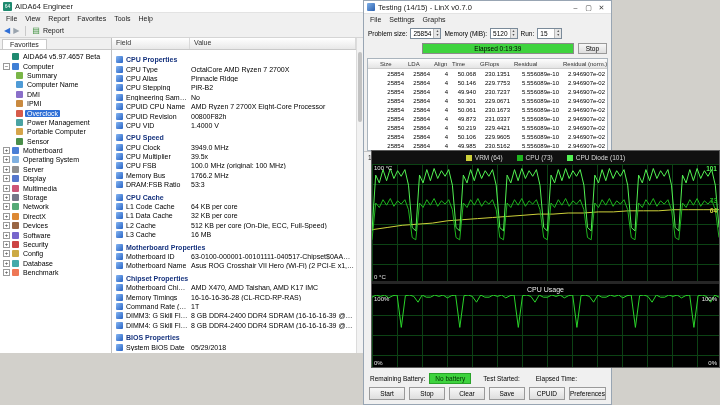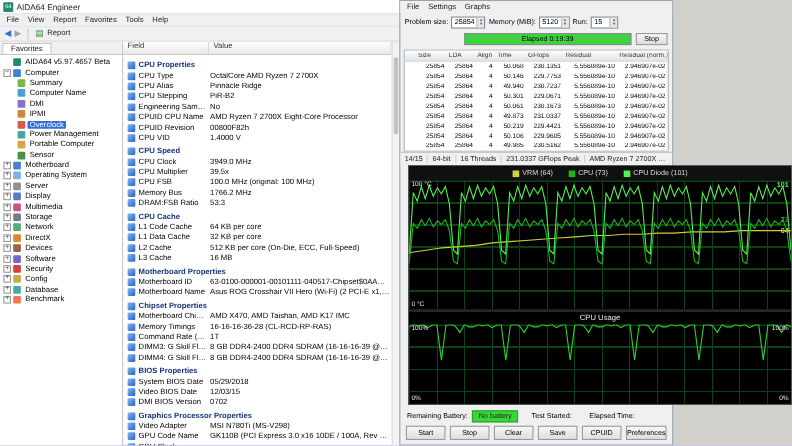--- a/index.html
+++ b/index.html
@@ -1,21 +1,21 @@
 <!DOCTYPE html>
 <html><head>
 <meta charset="utf-8">
 <style>
 *{margin:0;padding:0;box-sizing:border-box;}
 html,body{width:720px;height:405px;overflow:hidden;font-family:"Liberation Sans",sans-serif;}
 body{background:#d2d0cb;position:relative;}
 .window{position:absolute;}
 
 
-#aida{left:0;top:0;width:364px;height:405px;background:#c4b5fd;border-right:1px solid #9aa0a6;display:flex;flex-direction:column;z-index:1;}
+#aida{left:0;top:0;width:364px;height:353px;background:#0369a1;border-right:1px solid #9aa0a6;display:flex;flex-direction:column;z-index:1;}
 .titlebar{display:flex;align-items:center;height:13px;background:#ffffff;padding:0 3px;gap:3px;border-bottom:1px solid #e3e3e3;flex:none;}
 .titlebar .title{font-size:7.5px;color:#222;white-space:nowrap;overflow:hidden;}
 .aida-icon{width:9px;height:9px;background:#1f8a70;color:#fff;font-size:5px;line-height:9px;text-align:center;flex:none;border-radius:1px;}
 .menubar{display:flex;height:11px;align-items:center;background:#f0f0f0;padding:0 2px;flex:none;}
 .menu-item{font-size:7px;padding:0 4px;color:#222;white-space:nowrap;}
 .toolbar{display:flex;align-items:center;height:14px;background:#f0f0f0;border-bottom:1px solid #d5d5d5;padding:0 4px;gap:3px;flex:none;}
 .tb-icon{font-size:8px;line-height:1;}
 .tb-icon.back{color:#2f6fd6;}
 .tb-icon.fwd{color:#9aa4ae;}
 .tb-icon.report{color:#3a8f3a;}
@@ -426,20 +426,29 @@
           </div>
       </div>
       <div class="scrollbar">
         <div class="scroll-thumb"></div>
       </div>
     </div>
   </div>
 </div>
 
 <div id="linx" class="window">
+  <div class="titlebar">
+    <span class="linx-icon"></span>
+    <span class="title">Testing (14/15) - LinX v0.7.0</span>
+    <span class="win-btns">
+      <span class="win-btn">–</span>
+      <span class="win-btn">▢</span>
+      <span class="win-btn">✕</span>
+    </span>
+  </div>
   <div class="menubar" id="linx-menu">
       <span class="menu-item">File</span>
       <span class="menu-item">Settings</span>
       <span class="menu-item">Graphs</span>
     </div>
   <div class="linx-controls">
     <span class="ctrl-label">Problem size:</span>
     <span class="spin">
       <span class="val">25854</span>
       <span class="arrows">

